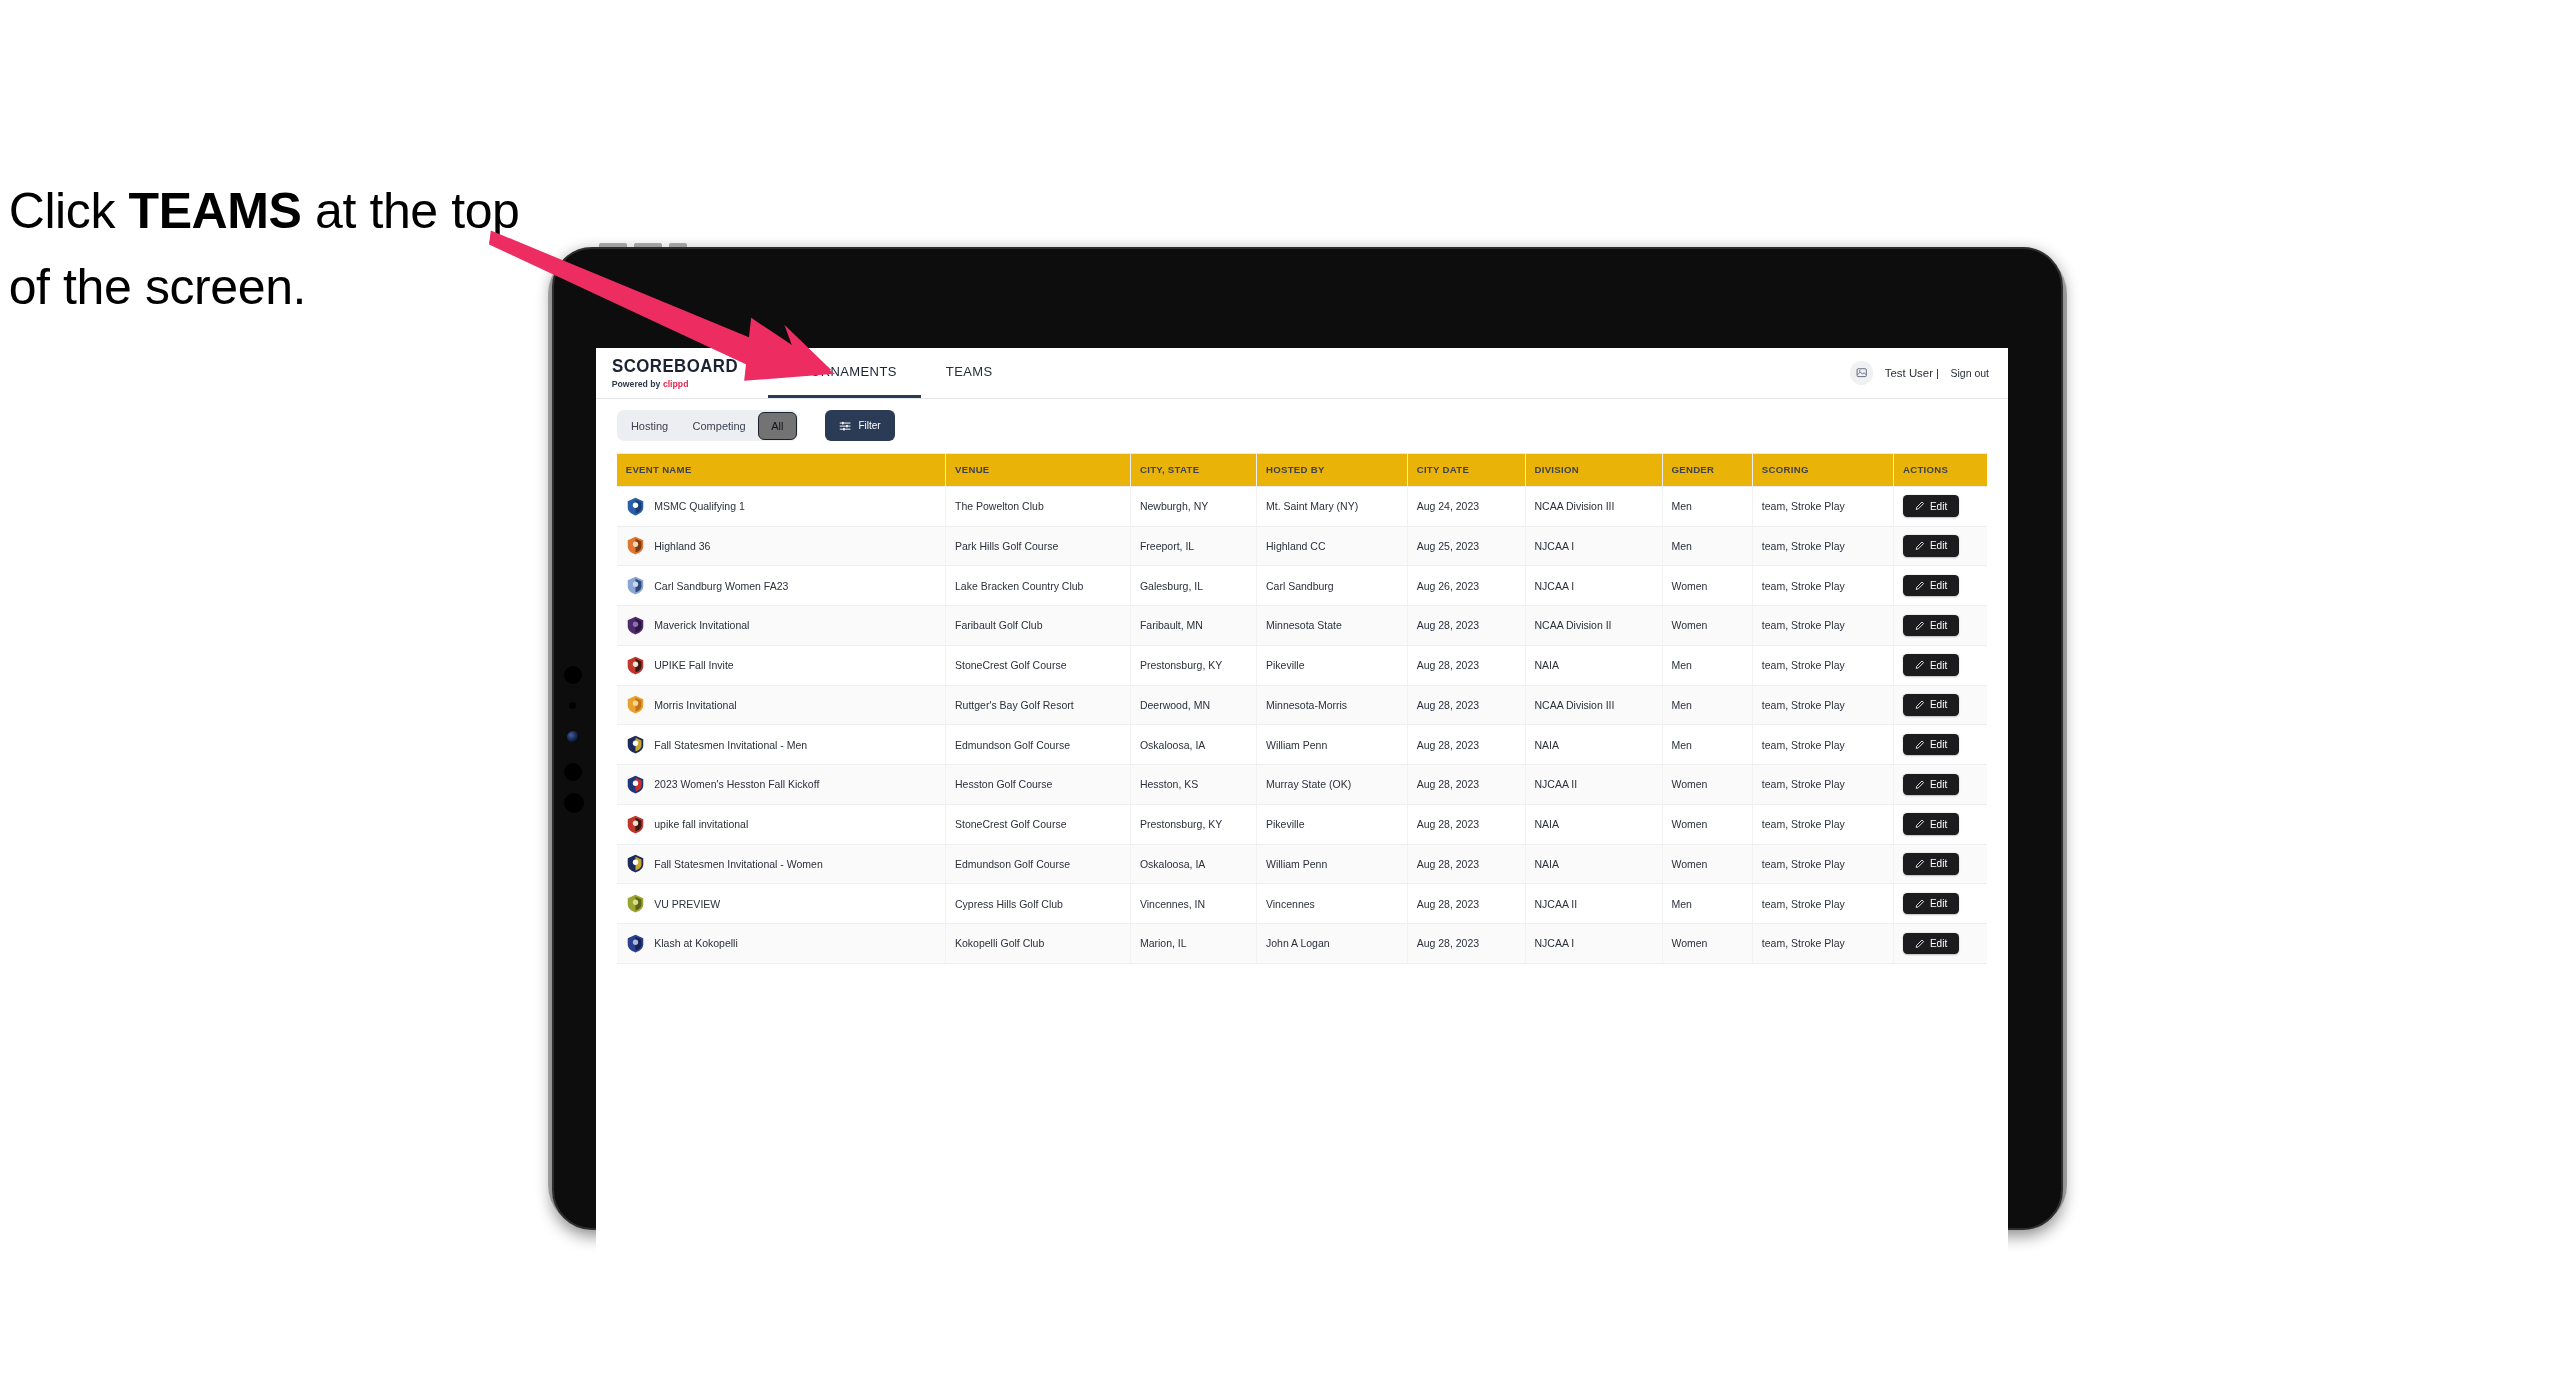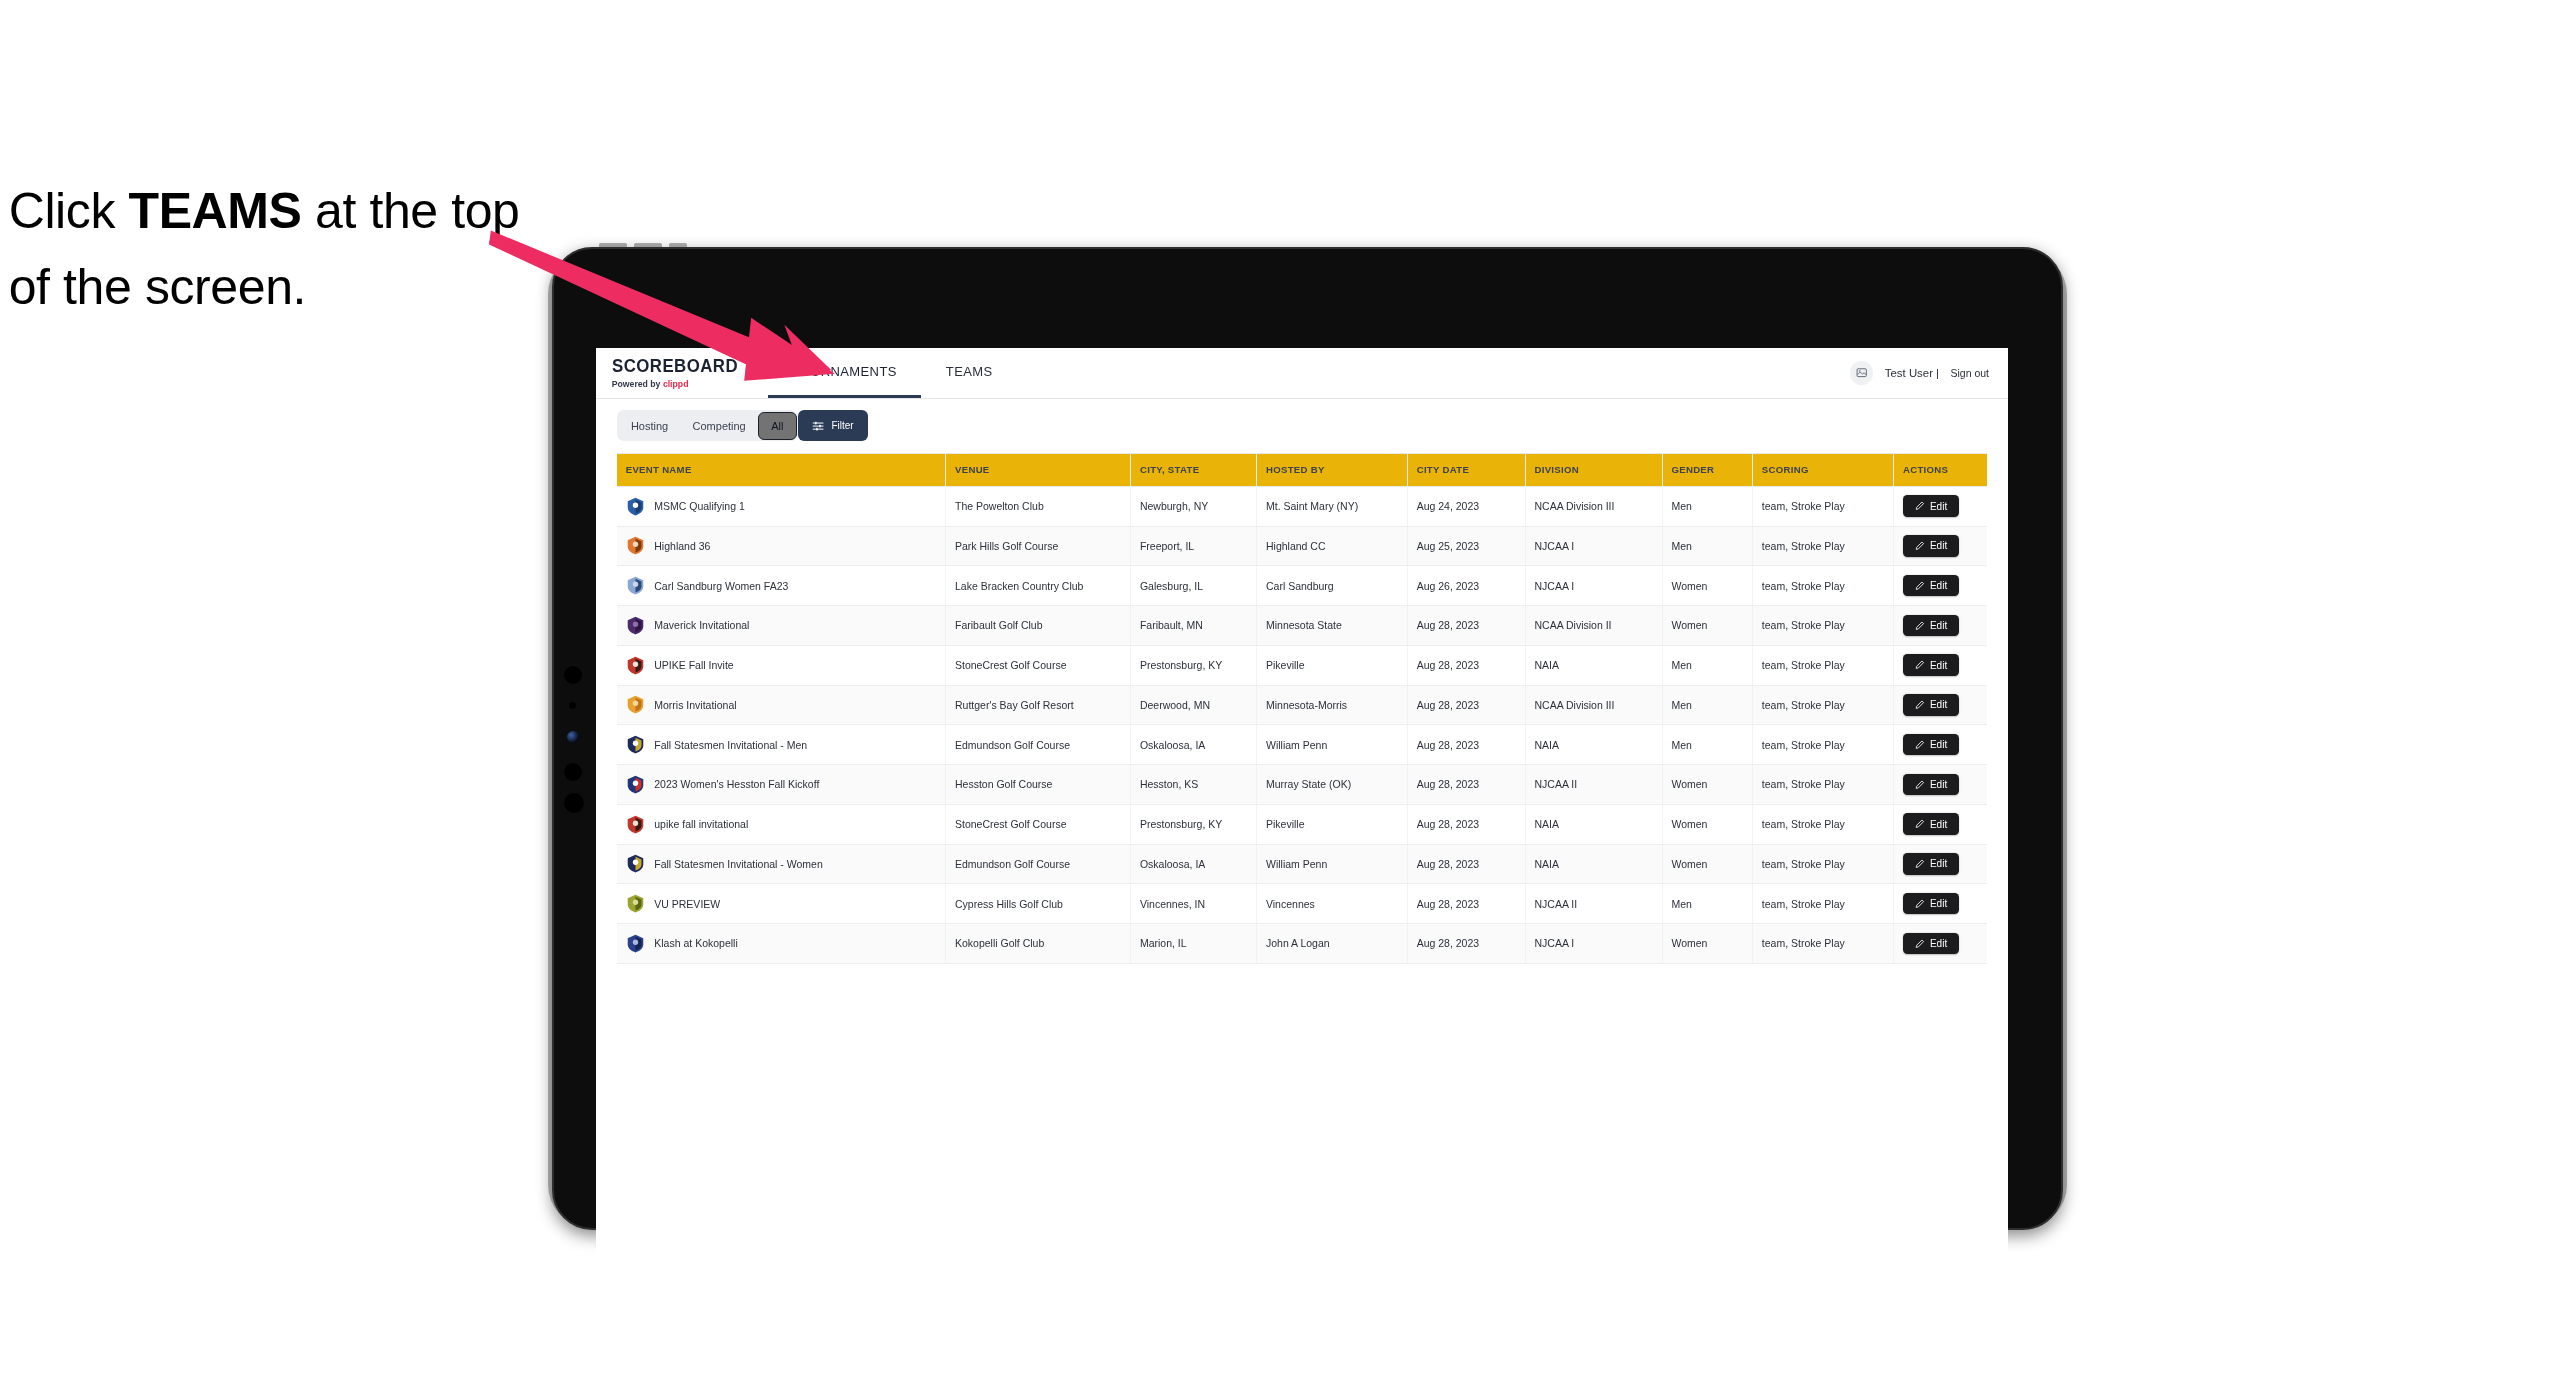--- a/index.html
+++ b/index.html
@@ -169,21 +169,21 @@
   }
   .user-name { font-size: 11.4px; color: #2a2f3a; }
   .signout { font-size: 10.5px; color: #2a2f3a; cursor: pointer; }
 
   
   .toolbar {
     display: flex;
     align-items: center;
     padding: 11.4px 21px 11.4px 21px;
     background: #ffffff;
-    gap: 0;
+    gap: 27px;
   }
   .seg-group {
     display: flex;
     align-items: center;
     background: #eceef1;
     border-radius: 7px;
     padding: 1.7px;
     height: 31px;
   }
   .seg {

